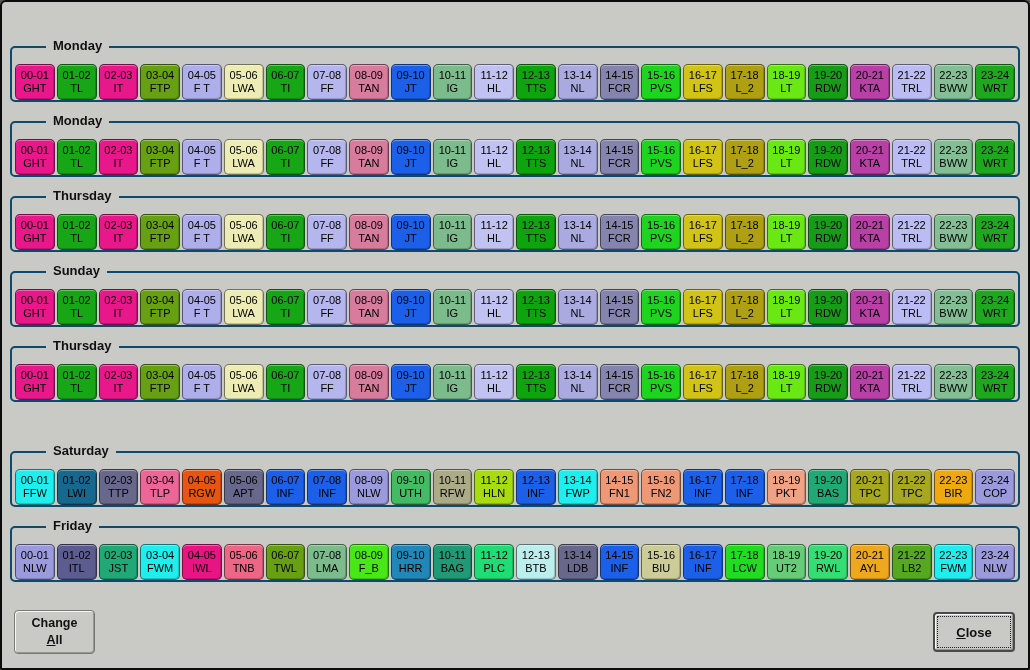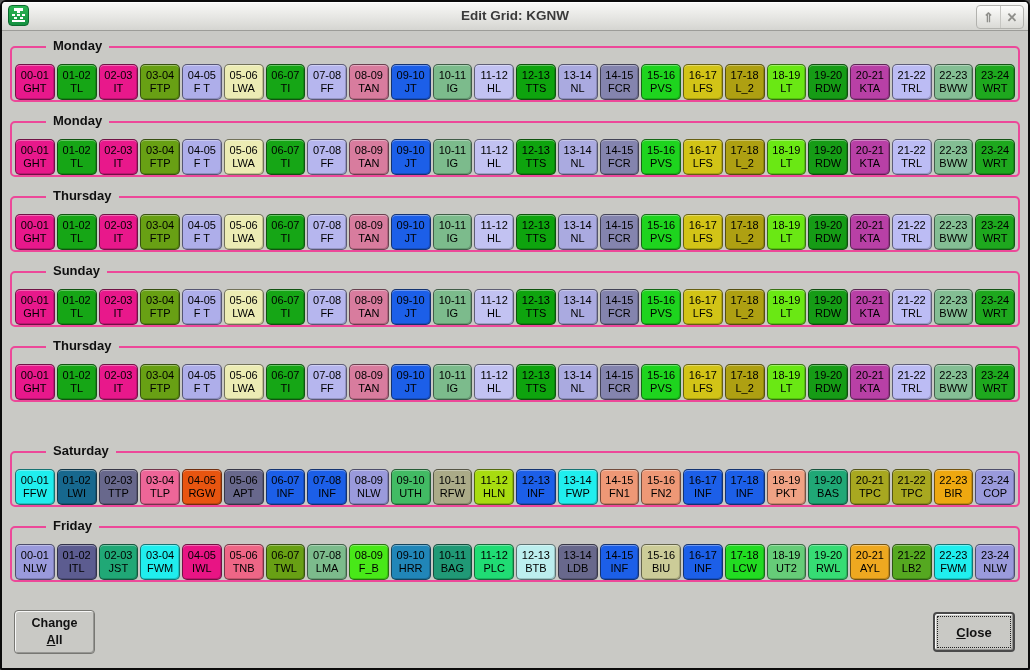--- a/index.html
+++ b/index.html
@@ -13,21 +13,21 @@
   .app-icon svg{display:block;margin:2px auto 0;}
   .win-title{position:absolute;left:0;right:0;top:0;height:28px;line-height:28px;text-align:center;
     font-weight:bold;font-size:13.5px;color:#3a3a3a;}
   .win-controls{position:absolute;right:4px;top:3px;height:22px;display:flex;border:1px solid #b2b2ae;
     border-radius:4px;background:linear-gradient(#fdfdfb,#dadad6);overflow:hidden;}
   .win-btn{width:23px;height:22px;display:flex;align-items:center;justify-content:center;
     color:#8e8e8a;font-weight:bold;font-size:13px;cursor:pointer;border:none;background:transparent;padding:0;}
   .win-btn + .win-btn{border-left:1px solid #c6c6c2;}
   
   .content{position:absolute;top:29px;left:0;right:0;bottom:0;padding:15px 8px 0;box-sizing:border-box;}
-  .day-frame{position:relative;height:56px;border:2px solid #ec4899;border-radius:5px;
+  .day-frame{position:relative;height:56px;border:2px solid #0c4a6e;border-radius:5px;
     margin-bottom:19px;box-sizing:border-box;}
   .weekend-gap{margin-top:49px;}
   .day-label{position:absolute;top:-10px;left:34px;padding:0 7px;background:#C9C9C5;
     font-weight:bold;font-size:13px;color:#101010;}
   .slot-row{display:flex;gap:2px;align-items:flex-end;height:100%;padding:0 3px;box-sizing:border-box;}
   .slot{flex:1 1 0;min-width:0;height:36px;border-radius:5px;border:1px solid rgba(15,15,15,.55);
     box-shadow:inset 0 1px 0 rgba(255,255,255,.35),inset -1px -1px 0 rgba(0,0,0,.18);
     display:flex;flex-direction:column;align-items:center;justify-content:center;
     font-family:"Liberation Sans",sans-serif;font-size:11px;line-height:13px;color:#000;
     padding:0;cursor:pointer;}
@@ -41,43 +41,20 @@
   .close-btn{right:13px;bottom:16px;width:82px;height:40px;border:2px solid #4a4a4a;border-radius:4px;
     box-shadow:inset 1px 1px 0 rgba(255,255,255,.85),inset -1px -1px 0 rgba(0,0,0,.25);
     font-size:13px;outline:1px dotted #222;outline-offset:-5px;}
   u{text-decoration:underline;}
 </style>
 </head>
 <body>
 
 <div class="window">
 
-  <div class="titlebar">
-    <div class="app-icon">
-      <svg width="15" height="15" viewBox="0 0 15 15">
-        <rect x="3" y="0" width="9" height="3" fill="#fff"></rect>
-        <rect x="6" y="3" width="3" height="2" fill="#fff"></rect>
-        <rect x="1" y="6" width="3" height="2" fill="#fff"></rect>
-          <rect x="6" y="6" width="3" height="2" fill="#fff"></rect>
-          <rect x="11" y="6" width="3" height="2" fill="#fff"></rect>
-        <rect x="3" y="9" width="3" height="2" fill="#fff"></rect>
-          <rect x="9" y="9" width="3" height="2" fill="#fff"></rect>
-        <rect x="1" y="12" width="13" height="2" fill="#fff"></rect>
-      </svg>
-    </div>
-    <div class="win-title">Edit Grid: KGNW</div>
-    <div class="win-controls">
-      <button class="win-btn">
-        <span>⇑</span>
-      </button>
-      <button class="win-btn">
-        <span>✕</span>
-      </button>
-    </div>
-  </div>
 
   <div class="content">
     <div>
         <div class="day-frame">
           <span class="day-label">Monday</span>
           <div class="slot-row">
             <button class="slot" style="background: rgb(232, 24, 139);">
               <span>00-01</span>
               <span>GHT</span>
             </button>

